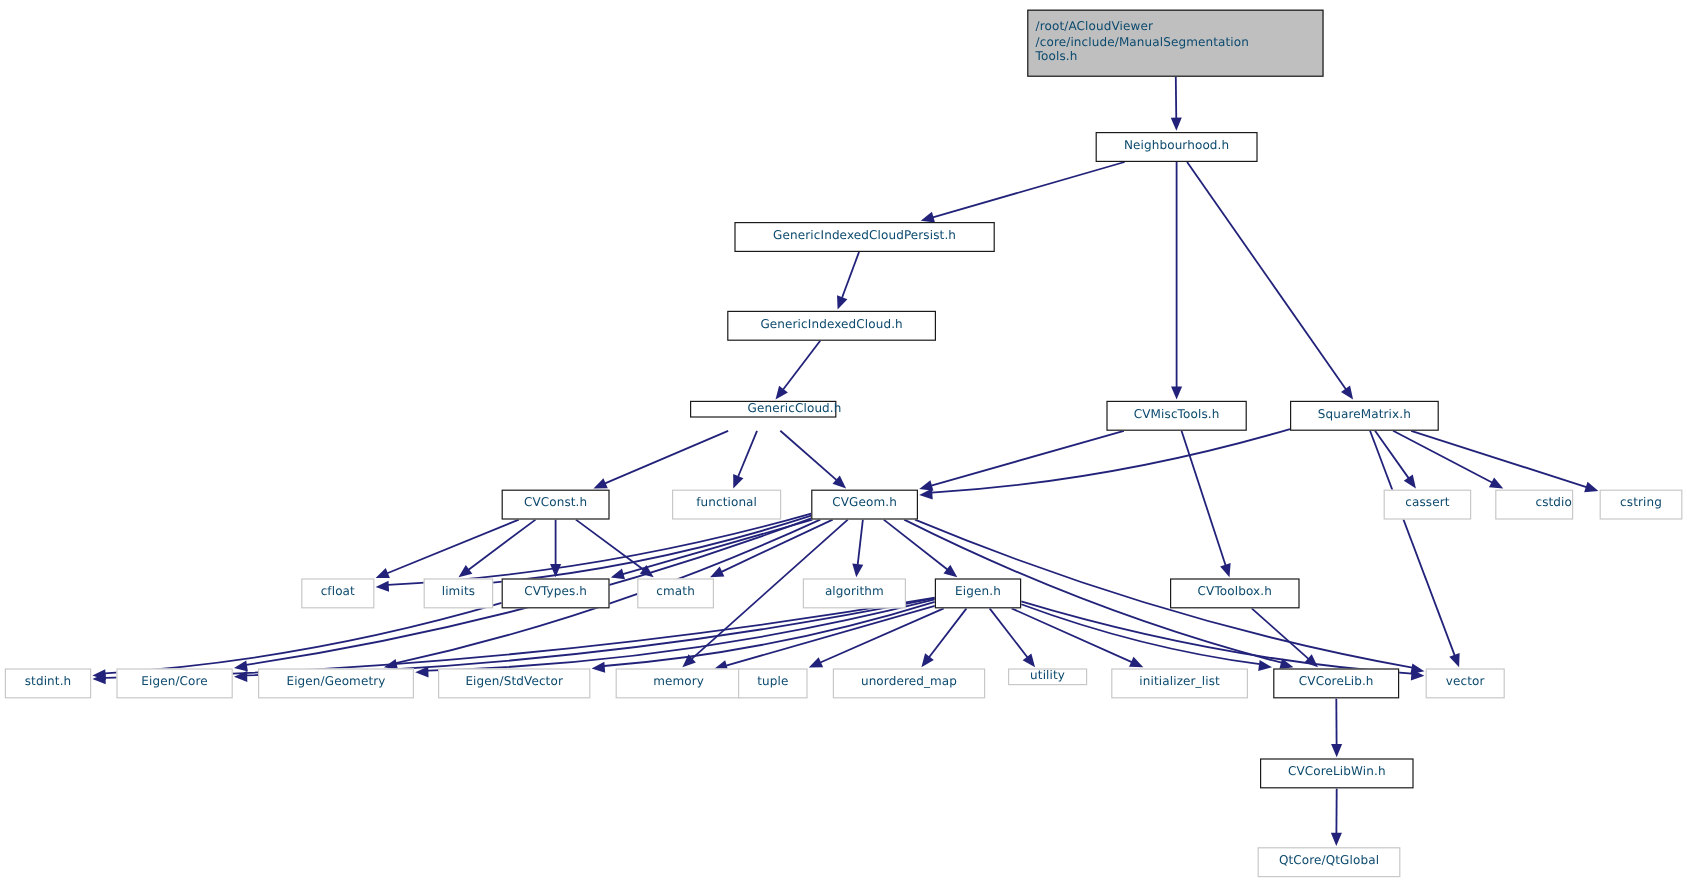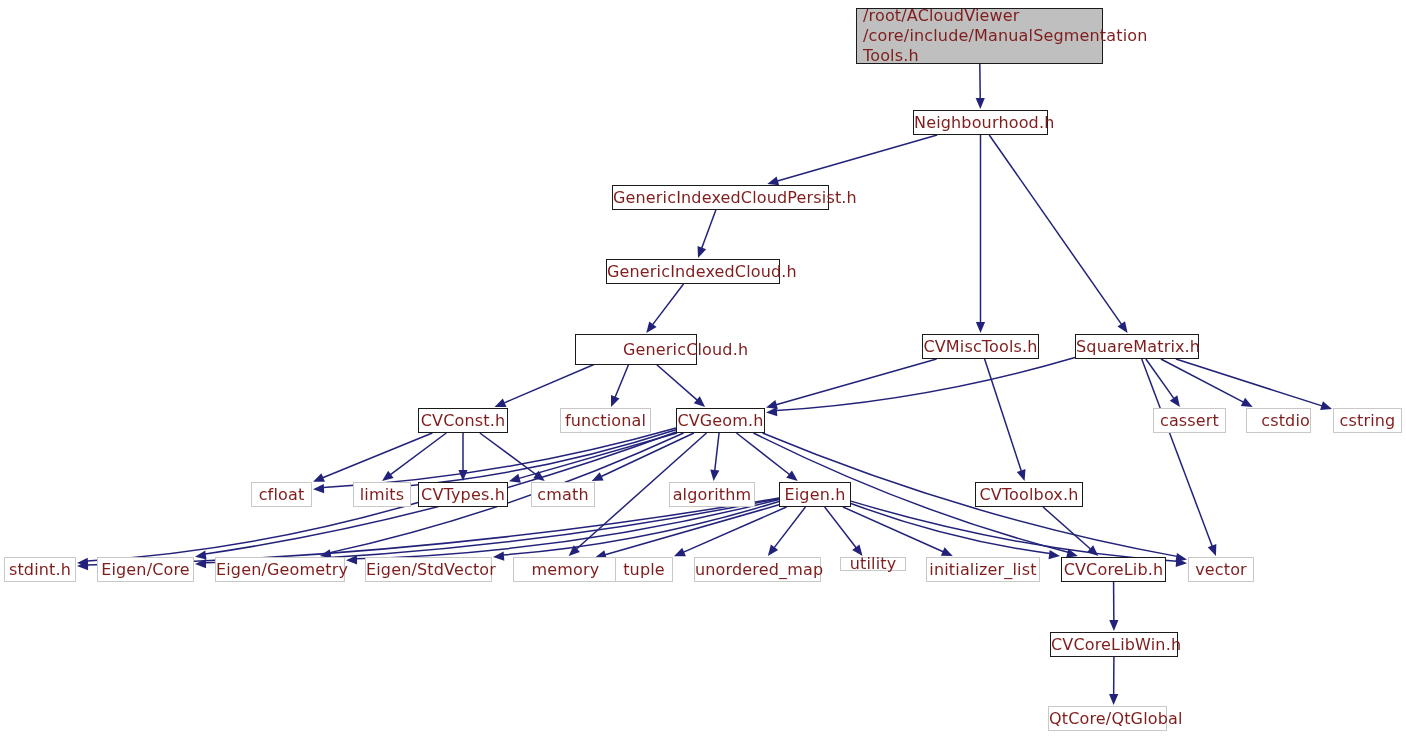--- a/index.html
+++ b/index.html
@@ -26,24 +26,24 @@
   }
   .node {
     position: absolute;
     box-sizing: border-box;
     display: flex;
     align-items: center;
     justify-content: center;
     text-align: center;
     white-space: pre;
     line-height: 1.22;
-    color: #7f1d1d;
+    color: #0c4a6e;
     background: #ffffff;
     border: 1px solid #c8c8c8;
-    font-size: 16px;
+    font-size: 10px;
     letter-spacing: 0.01em;
     z-index: 5;
   }
   .node.solid {
     border: 1.6px solid #1a1a1a;
   }
   .node.root {
     border: 1.6px solid #1a1a1a;
     background: #bfbfbf;
     text-align: left;
@@ -156,23 +156,23 @@
       <path d="M 1113.5833333333333 582 L 1113.8400015555037 620.5002333255559" stroke="#22227a" stroke-width="1.5" fill="none"></path>
       <polygon points="1113.91,631 1109.236770515057,620.0309104215045 1118.4365660774272,619.9695784510888" fill="#22227a"></polygon>
       <path d="M 1113.9155405405406 657 L 1113.662160542743 694.5002396740433" stroke="#22227a" stroke-width="1.5" fill="none"></path>
       <polygon points="1113.5912162162163,705 1109.0656438440633,693.9691707154718 1118.2654338439493,694.0313314587142" fill="#22227a"></polygon>
     </svg>
   <div id="node-layer">
       <div class="node root" style="left: 856px; top: 8px; width: 247px; height: 56px;"><span class="node-label">/root/ACloudViewer
 /core/include/ManualSegmentation
 Tools.h</span></div>
       <div class="node solid" style="left: 913px; top: 110px; width: 135px; height: 25px;"><span class="node-label">Neighbourhood.h</span></div>
-      <div class="node solid" style="left: 612px; top: 185px; width: 217px; height: 25px; text-align: right;"><span class="node-label">GenericIndexedCloudPersist.h</span></div>
+      <div class="node solid" style="left: 612px; top: 185px; width: 217px; height: 25px;"><span class="node-label">GenericIndexedCloudPersist.h</span></div>
       <div class="node solid" style="left: 606px; top: 259px; width: 174px; height: 25px;"><span class="node-label">GenericIndexedCloud.h</span></div>
-      <div class="node solid" style="left: 575px; top: 334px; width: 122px; height: 31px; padding-left: 47px;"><span class="node-label">GenericCloud.h</span></div>
+      <div class="node solid" style="left: 575px; top: 334px; width: 122px; height: 14px; padding-left: 47px;"><span class="node-label">GenericCloud.h</span></div>
       <div class="node solid" style="left: 922px; top: 334px; width: 117px; height: 25px;"><span class="node-label">CVMiscTools.h</span></div>
       <div class="node solid" style="left: 1075px; top: 334px; width: 124px; height: 25px;"><span class="node-label">SquareMatrix.h</span></div>
       <div class="node solid" style="left: 418px; top: 408px; width: 90px; height: 25px;"><span class="node-label">CVConst.h</span></div>
       <div class="node" style="left: 560px; top: 408px; width: 91px; height: 25px;"><span class="node-label">functional</span></div>
       <div class="node solid" style="left: 676px; top: 408px; width: 89px; height: 25px;"><span class="node-label">CVGeom.h</span></div>
       <div class="node" style="left: 1153px; top: 408px; width: 73px; height: 25px;"><span class="node-label">cassert</span></div>
       <div class="node" style="left: 1246px; top: 408px; width: 65px; height: 25px; text-align: right;"><span class="node-label">cstdio</span></div>
       <div class="node" style="left: 1333px; top: 408px; width: 69px; height: 25px;"><span class="node-label">cstring</span></div>
       <div class="node" style="left: 251px; top: 482px; width: 61px; height: 25px;"><span class="node-label">cfloat</span></div>
       <div class="node" style="left: 335px; top: 482px; width: 58px; height: 25px; margin-left: 18px;"><span class="node-label">limits</span></div>

